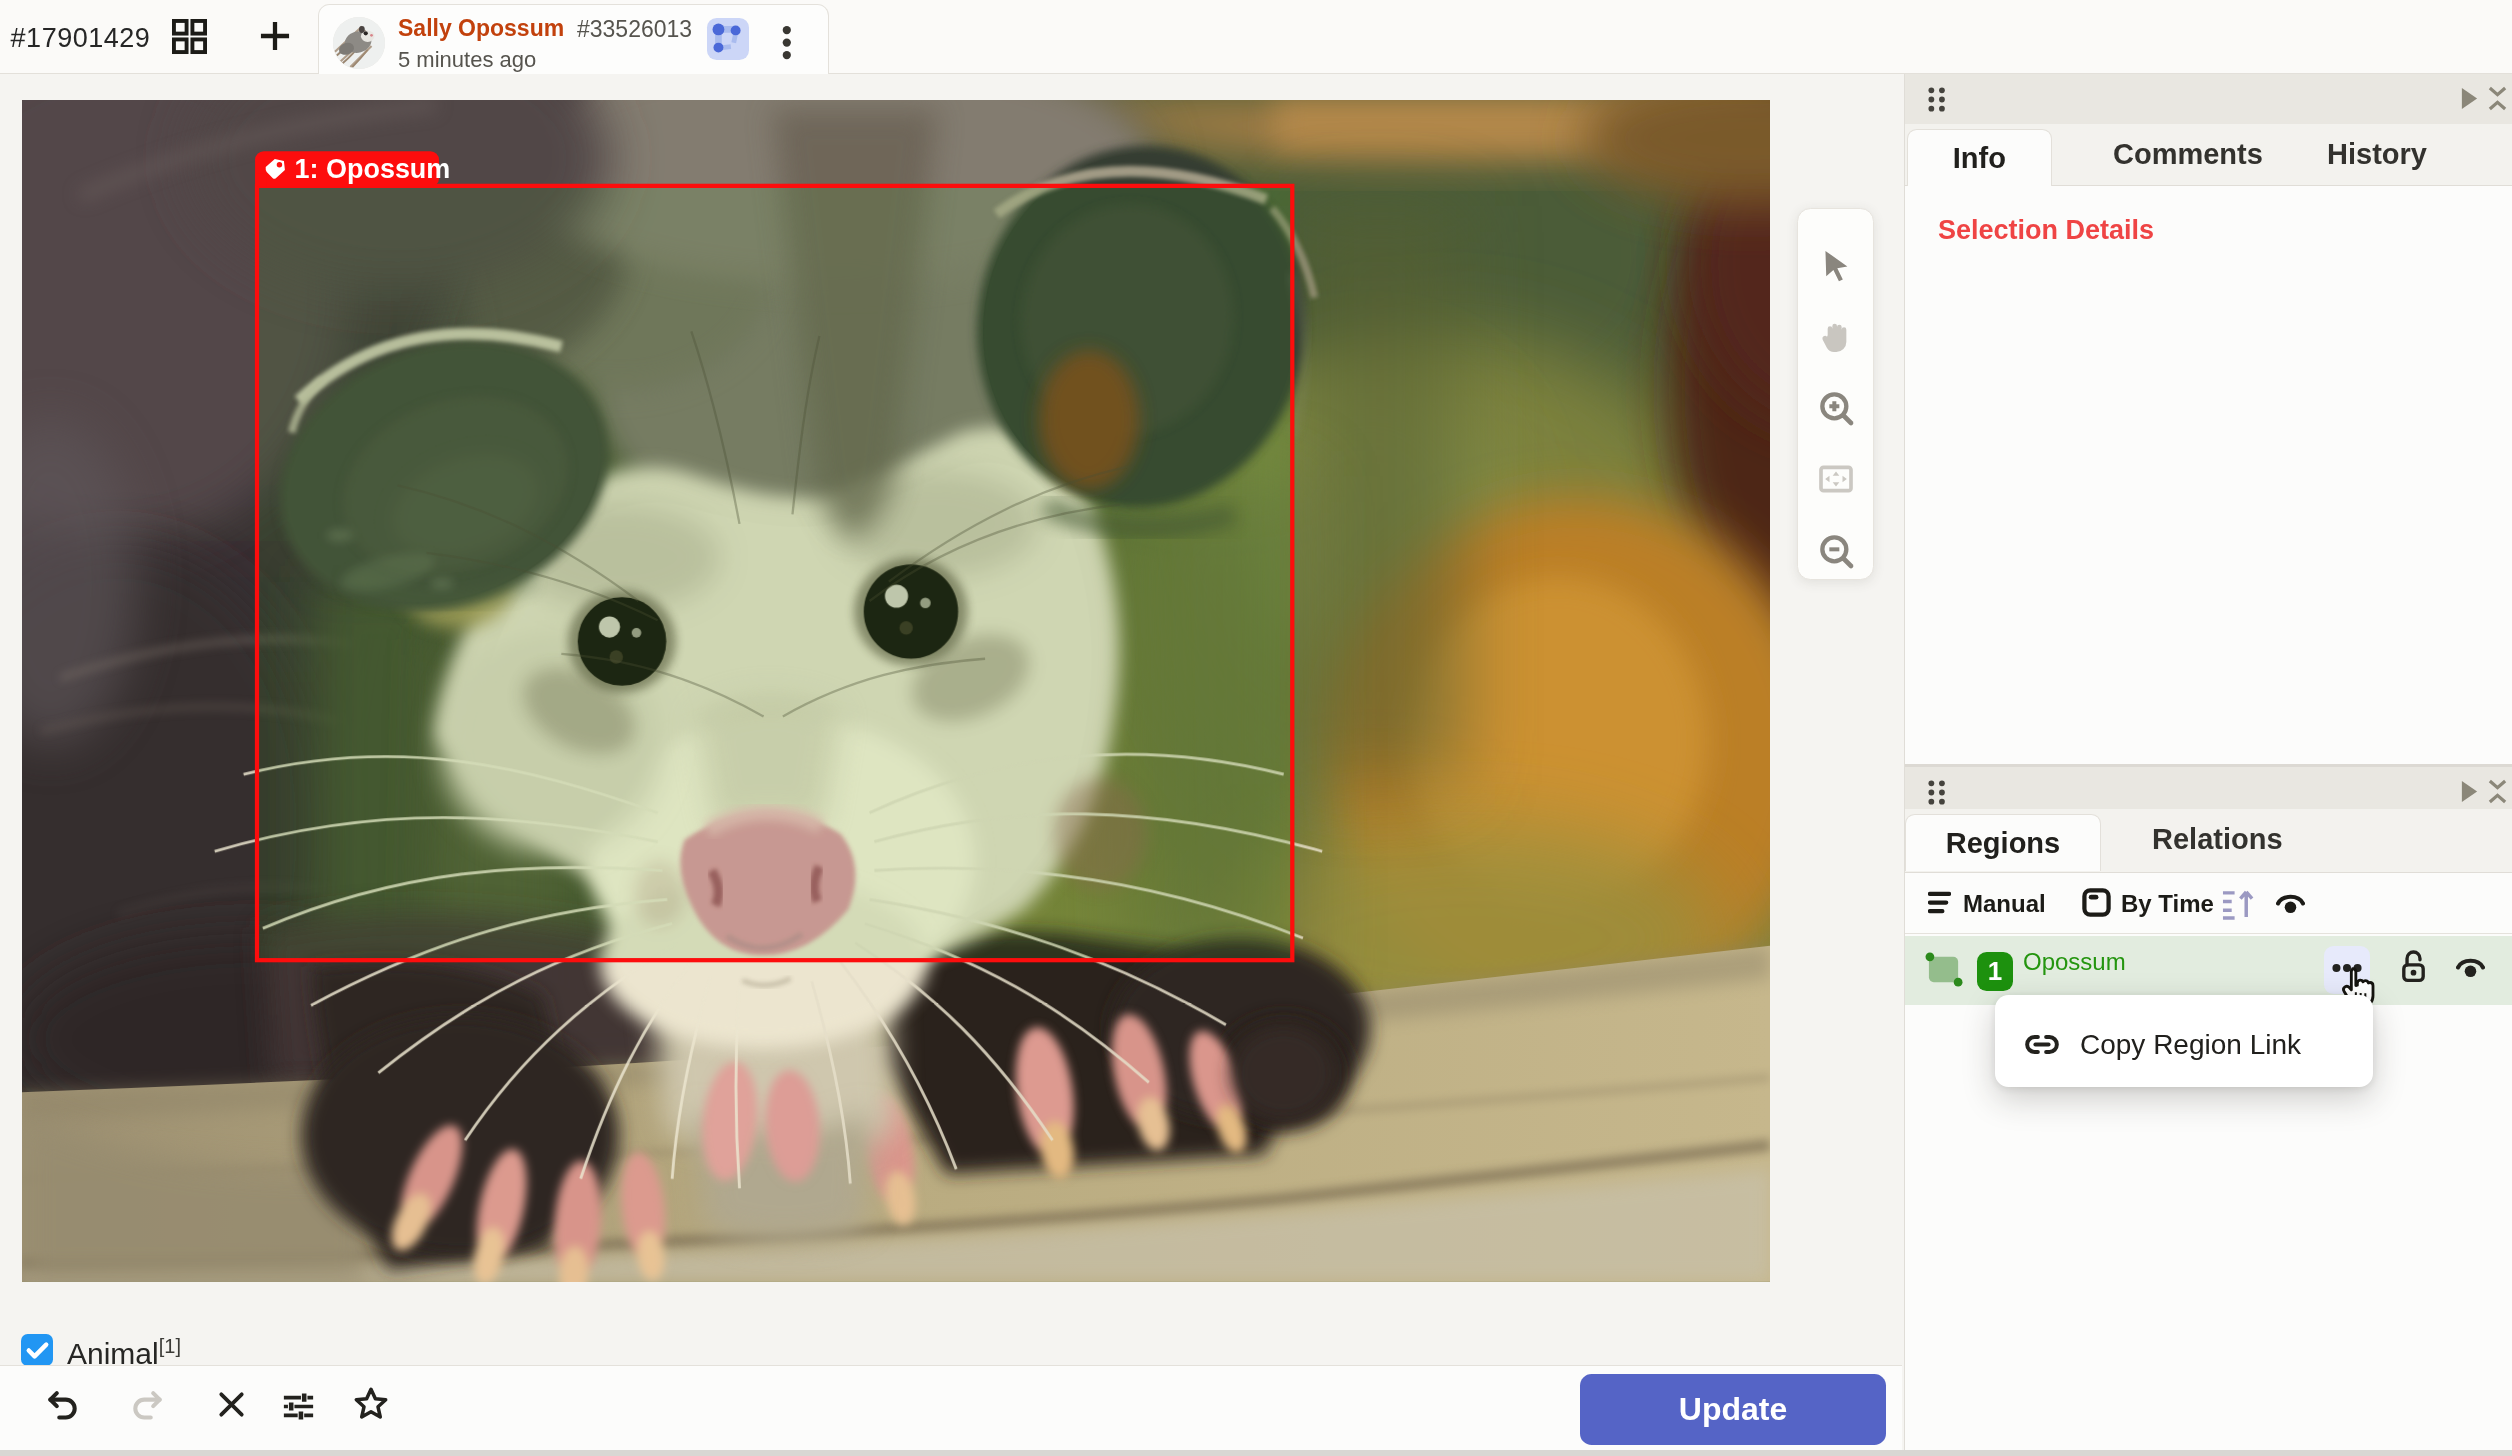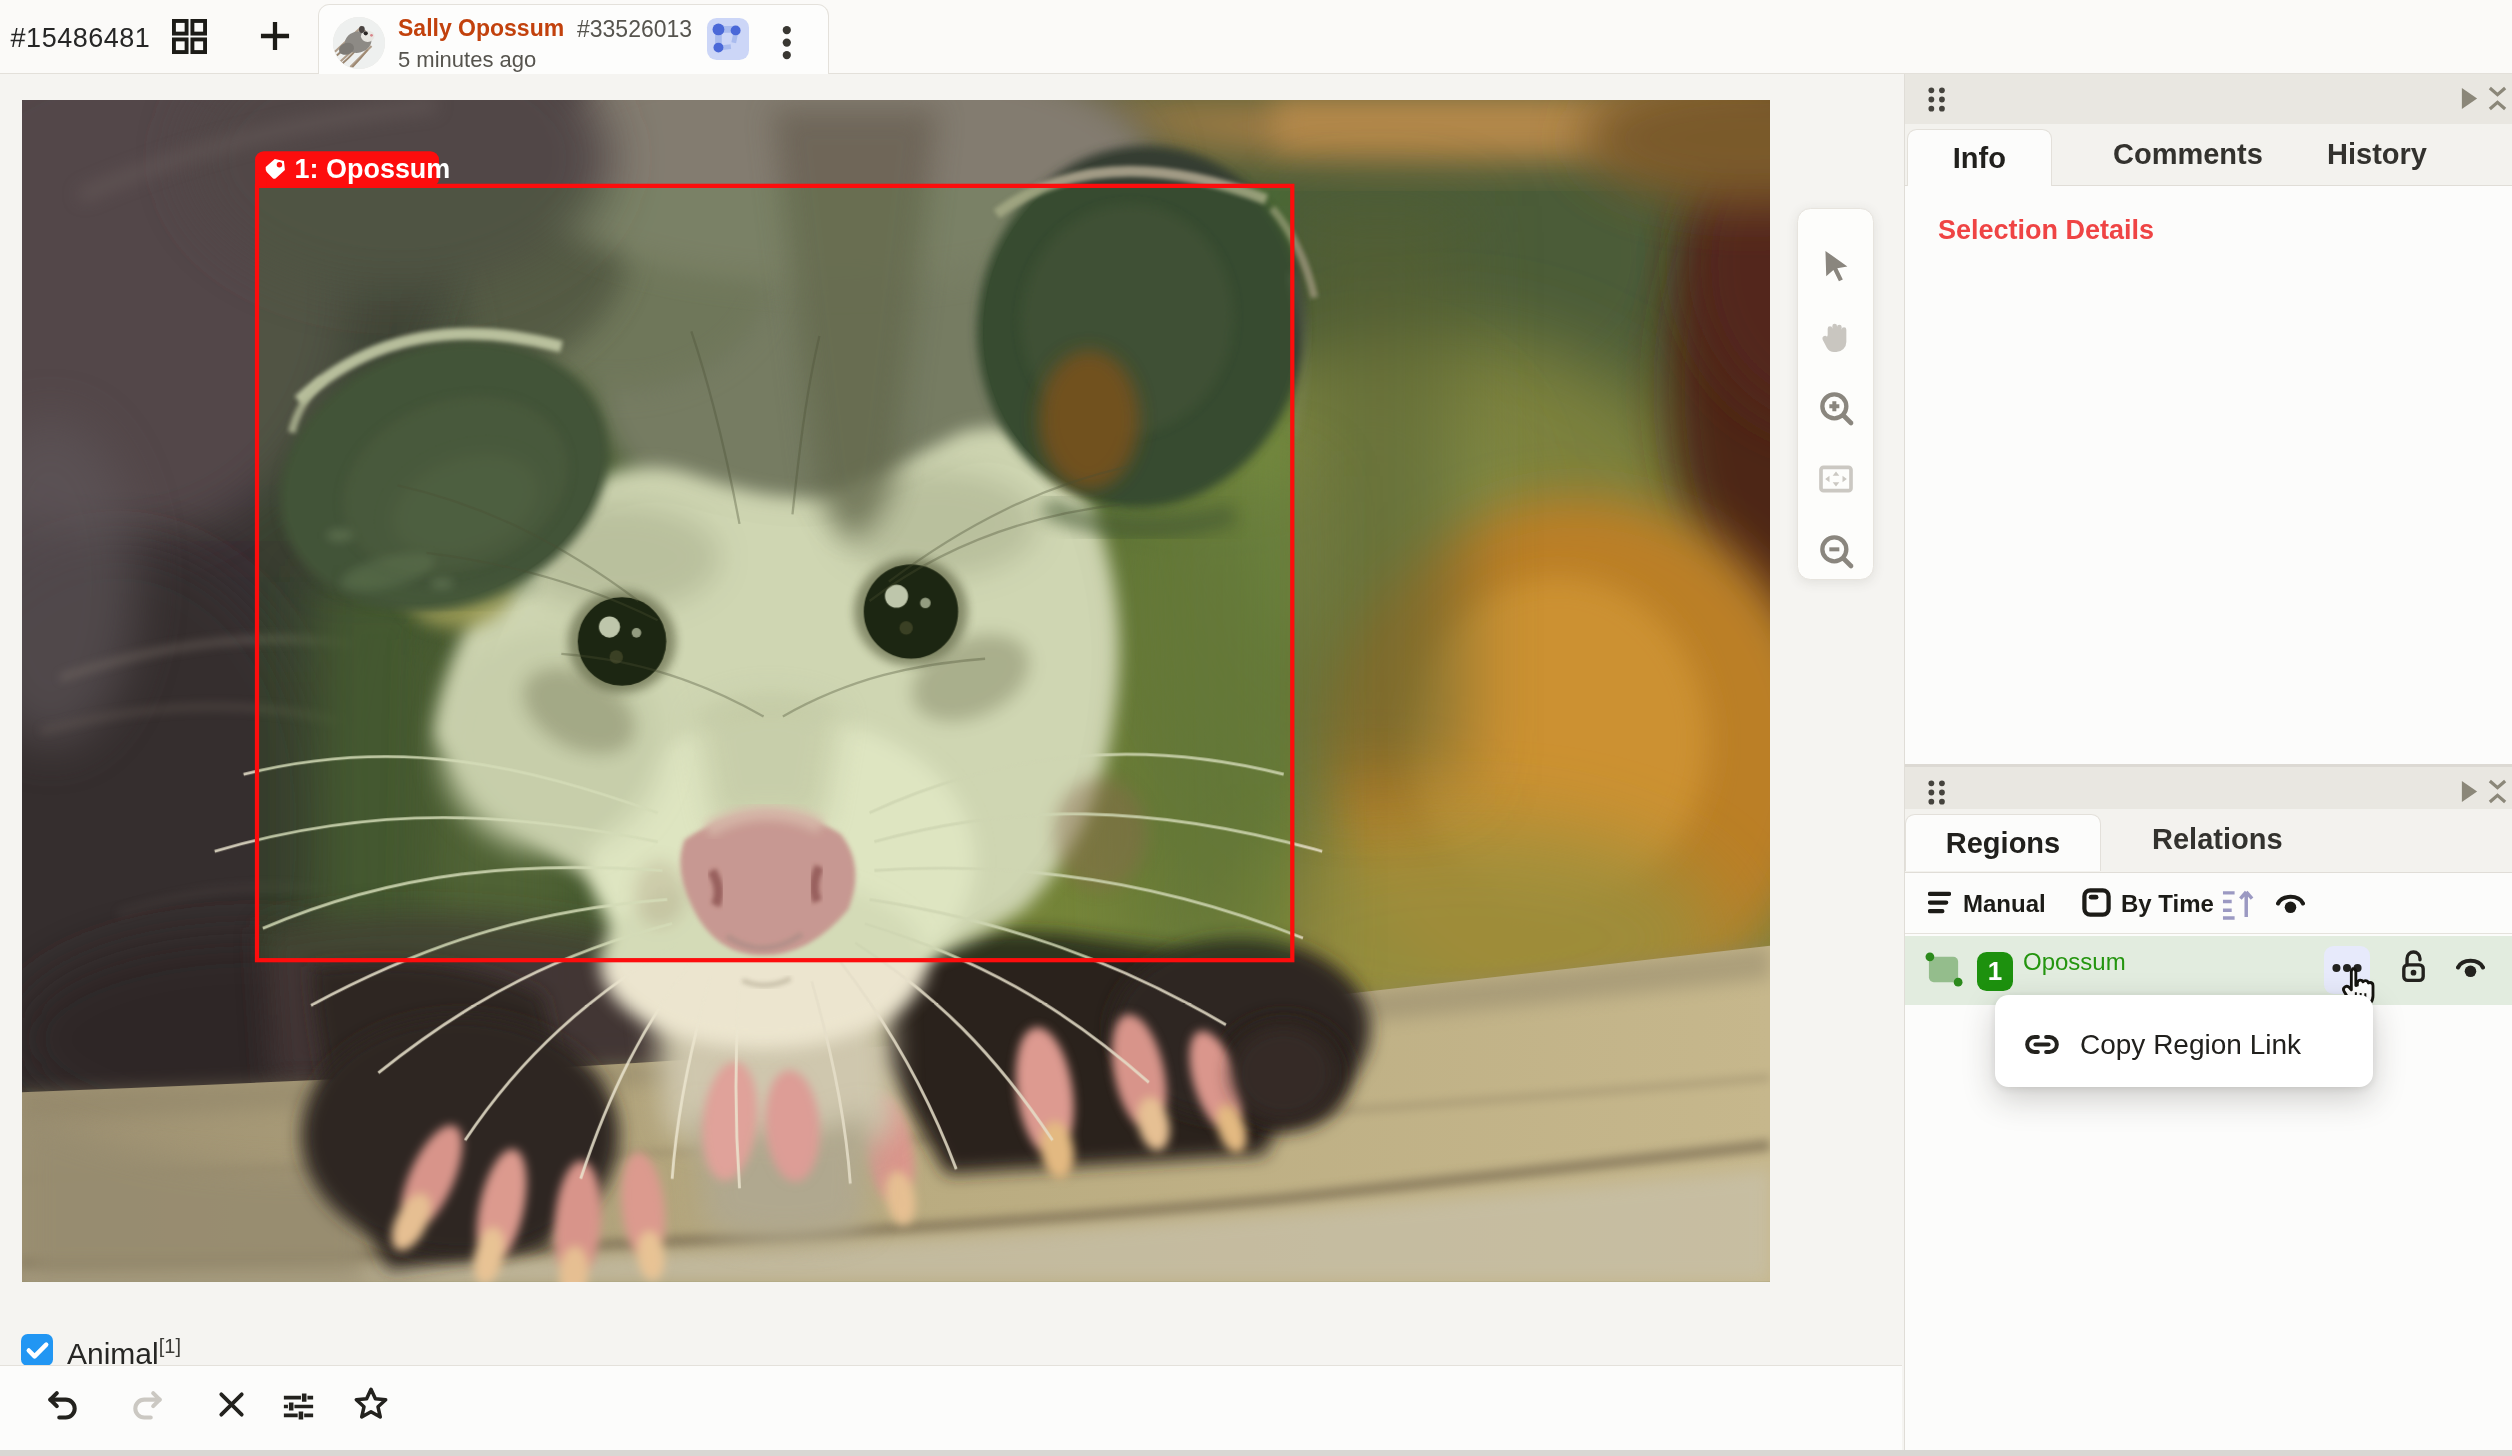--- a/index.html
+++ b/index.html
@@ -53,21 +53,21 @@
   .opossumlbl { position:absolute; left:118px; top:11.6px; font-size:24px; color:#24950f; }
   .ellipsisbtn { position:absolute; left:419px; top:9.6px; width:46px; height:48px; background:#e7eafb; border-radius:9.6px; }
   .popup { position:absolute; left:90px; top:921px; width:378px; height:92px; background:#ffffff; border-radius:13.5px; box-shadow:0 11.6px 33px rgba(40,38,30,.22), 0 1.9px 7.7px rgba(40,38,30,.10); }
   .popuptext { position:absolute; left:85px; top:34px; font-size:28px; color:#21201d; }
 </style>
 </head>
 <body>
 <div class="page">
 
   <div class="topbar">
-    <div class="taskid">#15486481</div>
+    <div class="taskid">#17901429</div>
     <svg class="abs" style="left:172px;top:19px" width="35" height="36" viewBox="0 0 36 37">
       <rect x="2" y="2" width="13" height="13" fill="none" stroke="#1c1b17" stroke-width="4"></rect>
       <rect x="21" y="2" width="13" height="13" fill="none" stroke="#1c1b17" stroke-width="4"></rect>
       <rect x="2" y="21" width="13" height="13" fill="none" stroke="#1c1b17" stroke-width="4"></rect>
       <rect x="21" y="21" width="13" height="13" fill="none" stroke="#1c1b17" stroke-width="4"></rect>
     </svg>
     <svg class="abs" style="left:259px;top:20px" width="32" height="32" viewBox="0 0 33 33">
       <path d="M16.5 2 V31 M2 16.5 H31" stroke="#1c1b17" stroke-width="4.4"></path>
     </svg>
   </div>
@@ -386,20 +386,21 @@
       <svg class="abs" style="left:214px;top:21px" width="35" height="35" viewBox="0 0 24 24">
           <path d="M5 5 L19 19 M19 5 L5 19" stroke="#23221e" stroke-width="2.6" stroke-linecap="round"></path>
         </svg>
       <svg class="abs" style="left:279px;top:21px" width="39" height="39" viewBox="0 0 24 24">
           <path d="M3 6.5 h10.5 M17.5 6.5 h3.5 M3 12 h2.5 M9.5 12 h11.5 M3 17.5 h8.5 M15.5 17.5 h5.5" stroke="#23221e" stroke-width="2.3"></path>
           <path d="M15.5 4 v5 M7.5 9.5 v5 M13.5 15 v5" stroke="#23221e" stroke-width="2.8"></path>
         </svg>
       <svg class="abs" style="left:350px;top:17.3px" width="42" height="42" viewBox="0 0 24 24">
           <path d="M12 3.6 l2.5 5.4 5.9 .6 -4.4 4 1.3 5.8 -5.3 -3 -5.3 3 1.3 -5.8 -4.4 -4 5.9 -.6 Z" fill="none" stroke="#23221e" stroke-width="2" stroke-linejoin="round"></path>
         </svg>
+      <div class="updatebtn">Update</div>
     </div>
   </div>
   <div class="botstrip"></div>
 
   <div class="rpanel">
     <div class="dragrow" style="top:0">
       <svg class="abs" style="left:23px;top:12.5px" width="17.3" height="25" viewBox="0 0 18 26">
         <circle cx="3.5" cy="3.5" r="3" fill="#45433d"></circle>
           <circle cx="14.5" cy="3.5" r="3" fill="#45433d"></circle>
         <circle cx="3.5" cy="13" r="3" fill="#45433d"></circle>

